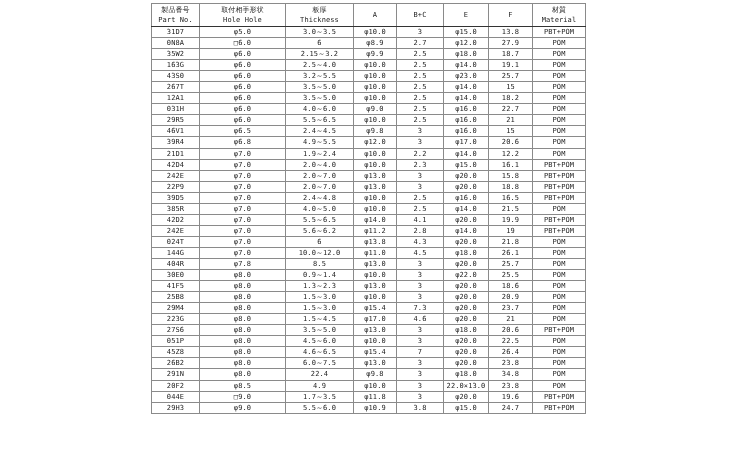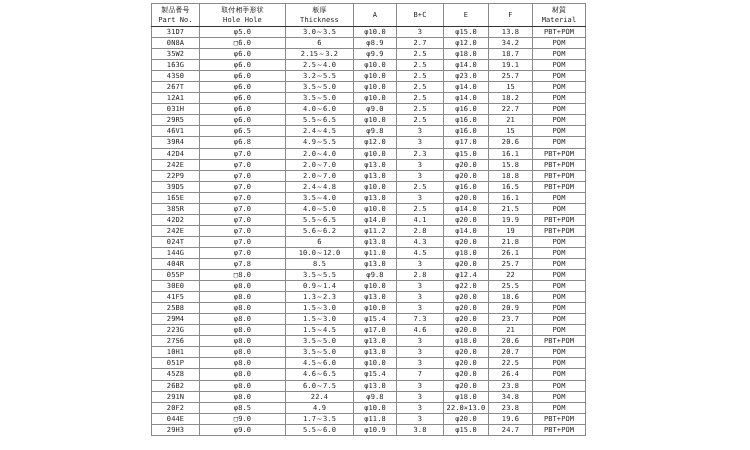--- a/index.html
+++ b/index.html
@@ -117,21 +117,21 @@
           <td>13.8</td>
           <td>PBT+POM</td>
         </tr>
         <tr>
           <td>0N8A</td>
           <td>□6.0</td>
           <td>6</td>
           <td>φ8.9</td>
           <td>2.7</td>
           <td>φ12.0</td>
-          <td>34.2</td>
+          <td>27.9</td>
           <td>POM</td>
         </tr>
         <tr>
           <td>35W2</td>
           <td>φ6.0</td>
           <td>2.15～3.2</td>
           <td>φ9.9</td>
           <td>2.5</td>
           <td>φ18.0</td>
           <td>18.7</td>
@@ -211,20 +211,30 @@
           <td>39R4</td>
           <td>φ6.8</td>
           <td>4.9～5.5</td>
           <td>φ12.0</td>
           <td>3</td>
           <td>φ17.0</td>
           <td>20.6</td>
           <td>POM</td>
         </tr>
         <tr>
+          <td>21D1</td>
+          <td>φ7.0</td>
+          <td>1.9～2.4</td>
+          <td>φ10.0</td>
+          <td>2.2</td>
+          <td>φ14.0</td>
+          <td>12.2</td>
+          <td>POM</td>
+        </tr>
+        <tr>
           <td>42D4</td>
           <td>φ7.0</td>
           <td>2.0～4.0</td>
           <td>φ10.0</td>
           <td>2.3</td>
           <td>φ15.0</td>
           <td>16.1</td>
           <td>PBT+POM</td>
         </tr>
         <tr>
@@ -249,30 +259,20 @@
         </tr>
         <tr>
           <td>39D5</td>
           <td>φ7.0</td>
           <td>2.4～4.8</td>
           <td>φ10.0</td>
           <td>2.5</td>
           <td>φ16.0</td>
           <td>16.5</td>
           <td>PBT+POM</td>
-        </tr>
-        <tr>
-          <td>165E</td>
-          <td>φ7.0</td>
-          <td>3.5～4.0</td>
-          <td>φ13.0</td>
-          <td>3</td>
-          <td>φ20.0</td>
-          <td>16.1</td>
-          <td>POM</td>
         </tr>
         <tr>
           <td>385R</td>
           <td>φ7.0</td>
           <td>4.0～5.0</td>
           <td>φ10.0</td>
           <td>2.5</td>
           <td>φ14.0</td>
           <td>21.5</td>
           <td>POM</td>
@@ -321,30 +321,20 @@
           <td>404R</td>
           <td>φ7.8</td>
           <td>8.5</td>
           <td>φ13.0</td>
           <td>3</td>
           <td>φ20.0</td>
           <td>25.7</td>
           <td>POM</td>
         </tr>
         <tr>
-          <td>055P</td>
-          <td>□8.0</td>
-          <td>3.5～5.5</td>
-          <td>φ9.8</td>
-          <td>2.8</td>
-          <td>φ12.4</td>
-          <td>22</td>
-          <td>POM</td>
-        </tr>
-        <tr>
           <td>30E0</td>
           <td>φ8.0</td>
           <td>0.9～1.4</td>
           <td>φ10.0</td>
           <td>3</td>
           <td>φ22.0</td>
           <td>25.5</td>
           <td>POM</td>
         </tr>
         <tr>
@@ -389,30 +379,20 @@
         </tr>
         <tr>
           <td>27S6</td>
           <td>φ8.0</td>
           <td>3.5～5.0</td>
           <td>φ13.0</td>
           <td>3</td>
           <td>φ18.0</td>
           <td>20.6</td>
           <td>PBT+POM</td>
-        </tr>
-        <tr>
-          <td>10H1</td>
-          <td>φ8.0</td>
-          <td>3.5～5.0</td>
-          <td>φ13.0</td>
-          <td>3</td>
-          <td>φ20.0</td>
-          <td>20.7</td>
-          <td>POM</td>
         </tr>
         <tr>
           <td>051P</td>
           <td>φ8.0</td>
           <td>4.5～6.0</td>
           <td>φ10.0</td>
           <td>3</td>
           <td>φ20.0</td>
           <td>22.5</td>
           <td>POM</td>

